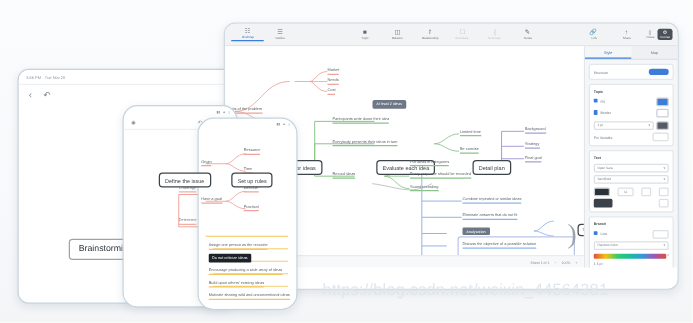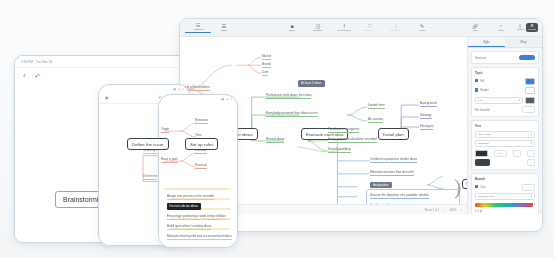--- a/index.html
+++ b/index.html
@@ -379,13 +379,14 @@
         <div class="leaf l-yellow" style="left:8px;top:111px;">Encourage producing a wide array of ideas</div>
         <div class="leaf l-yellow" style="left:8px;top:121px;">Build upon others' existing ideas</div>
         <div class="leaf l-yellow" style="left:8px;top:131px;">Motivate sharing wild and unconventional ideas</div>
       </div>
     </div>
   </div>
 
   <div class="node lvl1 n-red" style="left:127px;top:138px;z-index:20;">Define the issue</div>
   <div class="node lvl1 n-yellow" style="left:185px;top:138px;z-index:20;">Set up rules</div>
 
+  <div class="watermark">https://blog.csdn.net/weixin_44564381</div>
 </div>
 
 </body></html>

